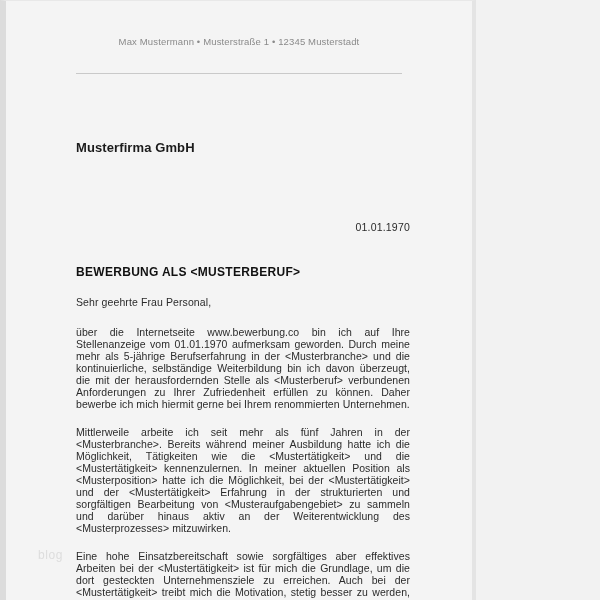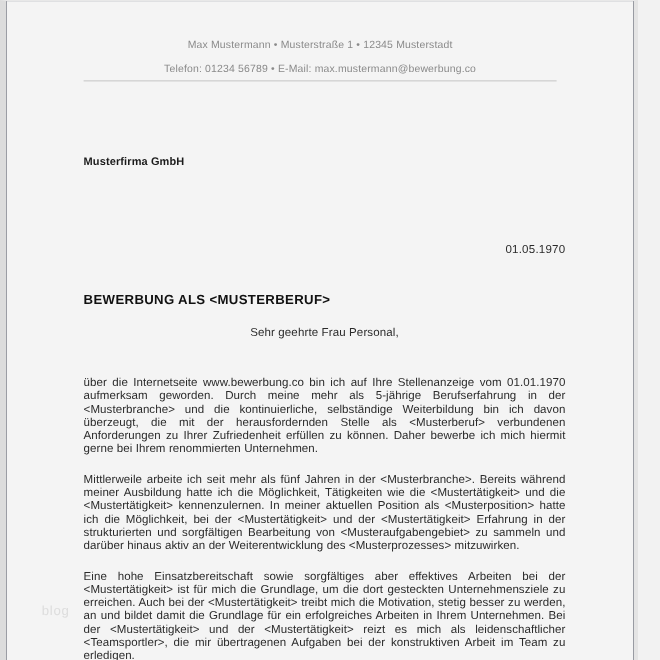--- a/index.html
+++ b/index.html
@@ -8,24 +8,24 @@
   }
   body {
     width: 600px;
     height: 600px;
     background: #f2f2f2;
     font-family: "Liberation Sans", sans-serif;
     overflow: hidden;
   }
   .page {
     position: relative;
-    width: 580px;
+    width: 476px;
     height: 600px;
     box-sizing: border-box;
-    background: #0f172a;
+    background: #7f1d1d;
     border-left: 6px solid #dcdcdc;
     border-right: 4px solid #e4e4e4;
     border-top: 1px solid #e8e8e8;
     overflow: hidden;
   }
   .sheet {
     position: absolute;
     left: 0;
     top: 0;
     right: 0;
@@ -55,21 +55,21 @@
     top: 72px;
     height: 1px;
     background: #c9c9c9;
   }
 
   
   .recipient {
     position: absolute;
     left: 70px;
     top: 140px;
-    font-size: 10px;
+    font-size: 13px;
     font-weight: bold;
     color: #1b1b1b;
     line-height: 14.5px;
     letter-spacing: .1px;
   }
 
   
   .date {
     position: absolute;
     right: 62px;
@@ -95,22 +95,21 @@
     position: absolute;
     left: 70px;
     right: 62px;
     top: 294px;
   }
   .salutation {
     font-size: 10.5px;
     color: #2b2b2b;
     line-height: 15px;
     letter-spacing: .1px;
-    margin-bottom: 32px;
-    text-align: center;
+    margin-bottom: 16px;
   }
   .para {
     font-size: 10.5px;
     color: #2b2b2b;
     line-height: 12px;
     text-align: justify;
     letter-spacing: .05px;
     margin-bottom: 16px;
     word-spacing: .1px;
   }
@@ -130,30 +129,29 @@
   }
 </style>
 </head>
 <body>
 
 <div class="page">
   <div class="sheet">
 
     <div class="letterhead">
       <div class="letterhead-line">Max Mustermann • Musterstraße 1 • 12345 Musterstadt</div>
-      <div class="letterhead-line">Telefon: 01234 56789 • E-Mail: max.mustermann@bewerbung.co</div>
     </div>
 
     <div class="divider"></div>
 
     <div class="recipient">
       <div>Musterfirma GmbH</div>
     </div>
 
-    <div class="date">01.05.1970</div>
+    <div class="date">01.01.1970</div>
 
     <div class="subject">BEWERBUNG ALS &lt;MUSTERBERUF&gt;</div>
 
     <div class="body-area">
       <div class="salutation">Sehr geehrte Frau Personal,</div>
       <p class="para">über die Internetseite www.bewerbung.co bin ich auf Ihre Stellenanzeige vom 01.01.1970 aufmerksam geworden. Durch meine mehr als 5-jährige Berufserfahrung in der &lt;Musterbranche&gt; und die kontinuierliche, selbständige Weiterbildung bin ich davon überzeugt, die mit der herausfordernden Stelle als &lt;Musterberuf&gt; verbundenen Anforderungen zu Ihrer Zufriedenheit erfüllen zu können. Daher bewerbe ich mich hiermit gerne bei Ihrem renommierten Unternehmen.</p>
       <p class="para">Mittlerweile arbeite ich seit mehr als fünf Jahren in der &lt;Musterbranche&gt;. Bereits während meiner Ausbildung hatte ich die Möglichkeit, Tätigkeiten wie die &lt;Mustertätigkeit&gt; und die &lt;Mustertätigkeit&gt; kennenzulernen. In meiner aktuellen Position als &lt;Musterposition&gt; hatte ich die Möglichkeit, bei der &lt;Mustertätigkeit&gt; und der &lt;Mustertätigkeit&gt; Erfahrung in der strukturierten und sorgfältigen Bearbeitung von &lt;Musteraufgabengebiet&gt; zu sammeln und darüber hinaus aktiv an der Weiterentwicklung des &lt;Musterprozesses&gt; mitzuwirken.</p>
       <p class="para">Eine hohe Einsatzbereitschaft sowie sorgfältiges aber effektives Arbeiten bei der &lt;Mustertätigkeit&gt; ist für mich die Grundlage, um die dort gesteckten Unternehmensziele zu erreichen. Auch bei der &lt;Mustertätigkeit&gt; treibt mich die Motivation, stetig besser zu werden, an und bildet damit die Grundlage für ein erfolgreiches Arbeiten in Ihrem Unternehmen. Bei der &lt;Mustertätigkeit&gt; und der &lt;Mustertätigkeit&gt; reizt es mich als leidenschaftlicher &lt;Teamsportler&gt;, die mir übertragenen Aufgaben bei der konstruktiven Arbeit im Team zu erledigen.</p>
     </div>
 

